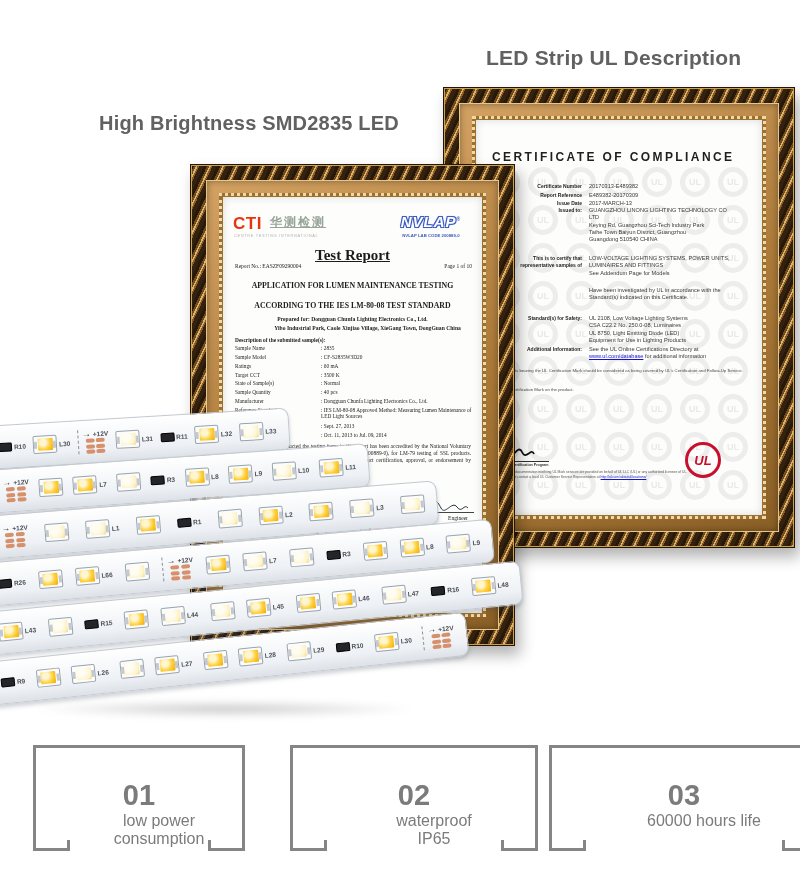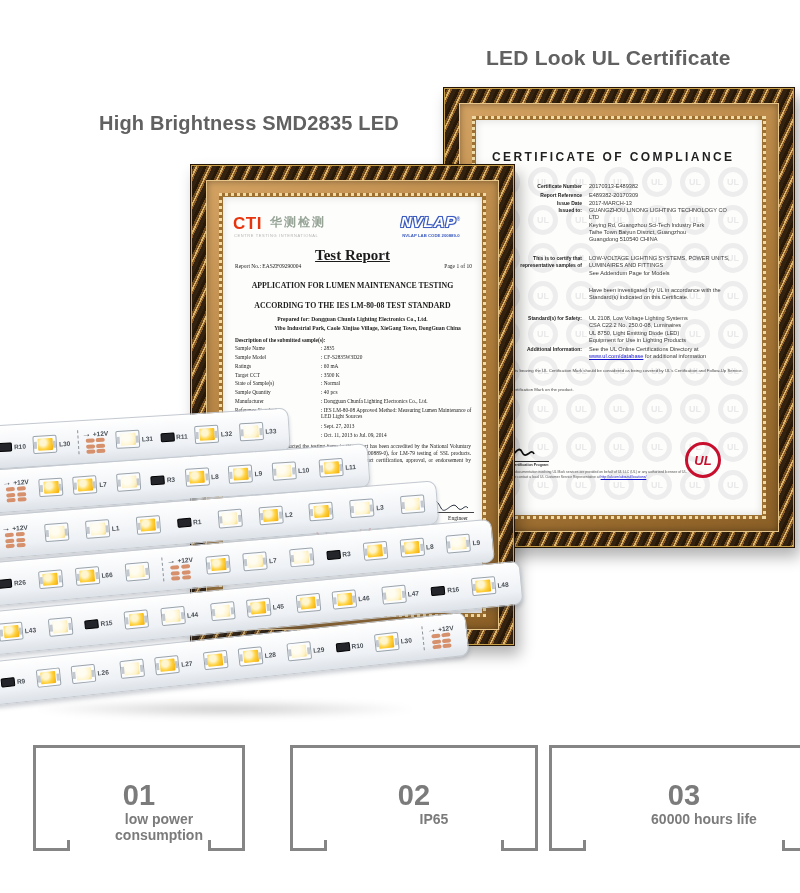--- a/index.html
+++ b/index.html
@@ -19,21 +19,21 @@
     background:linear-gradient(150deg,#d3a262,#ab7a39 55%,#8a5f26);
     box-shadow:inset 0 0 7px rgba(0,0,0,.38); }
   .frame-bead { height:100%; border:3px dotted #efd9a4; background:#9c7030; padding:1px; }
   .paper { height:100%; background:#fdfdfc; position:relative;
     box-shadow:inset 0 0 9px rgba(0,0,0,.14); overflow:hidden; }
   #ul-frame   { left:443px; top:87px;  width:352px; height:461px; z-index:1; }
   #test-frame { left:190px; top:140px; width:325px; height:482px; z-index:2;margin-top:24px; }
   #test-paper { font-family:"Liberation Serif", serif; color:#1c1c1c; }
   .cti-logo { position:absolute; left:10px; top:18px; display:flex; align-items:flex-start; }
   .cti-word { font-family:"Liberation Sans",sans-serif; font-weight:900; font-size:17px; color:#e8340c; letter-spacing:.5px; line-height:1; position:relative; }
-  .cti-cn { font-size:12px; font-weight:bold; color:#96a496; margin-left:8px; line-height:1.2; letter-spacing:2px; }
+  .cti-cn { font-size:12px; font-weight:bold; color:#96a496; margin-left:8px; line-height:1.2; letter-spacing:2px;text-decoration:underline; }
   .cti-tag { position:absolute; left:11px; top:36px; font-family:"Liberation Sans",sans-serif; font-size:4px; color:#b5b5b5; letter-spacing:.6px; }
   .nvlap { position:absolute; right:8px; top:16px; text-align:center; width:86px; }
   .nvlap-word { font-family:"Liberation Sans",sans-serif; font-weight:900; font-style:italic; font-size:15px; color:#ffffff; letter-spacing:1px;
     text-shadow:-1px -1px 0 #3b5bc0,1px -1px 0 #3b5bc0,-1px 1px 0 #3b5bc0,1px 1px 0 #3b5bc0,0 0 2px #3b5bc0; }
   .nvlap-r { font-size:5px; color:#3b5bc0; vertical-align:super; font-style:normal; text-shadow:none; }
   .nvlap-code { font-family:"Liberation Sans",sans-serif; font-size:4.3px; font-weight:bold; color:#3b5bc0; margin-top:2px; }
   .tr-title { position:absolute; left:0; right:0; top:50px; text-align:center; font-size:15px; font-weight:bold;text-decoration:underline; }
   .tr-meta-row { position:absolute; left:12px; right:10px; top:66px; display:flex; justify-content:space-between; font-size:5.5px; }
   .tr-h1 { position:absolute; left:0; right:0; top:84px;  text-align:center; font-weight:bold; font-size:7.8px; }
   .tr-h2 { position:absolute; left:0; right:0; top:104px; text-align:center; font-weight:bold; font-size:7.8px; }
@@ -107,29 +107,29 @@
   .strip-shadow { position:absolute; left:30px; top:700px; width:390px; height:18px; z-index:1;
     background:radial-gradient(ellipse at center, rgba(0,0,0,.20), rgba(0,0,0,0) 70%); filter:blur(3px); }
 
   
   .feature-box { position:absolute; top:745px; height:106px; border:3px solid #858585; border-bottom:none;
     color:#7b7b7b; text-align:center; padding-top:10px; }
   .fb-seg { position:absolute; bottom:0; width:34px; height:11px; }
   .fb-seg.l { left:0;  border-bottom:3px solid #858585; border-right:3px solid #858585; }
   .fb-seg.r { right:0; border-bottom:3px solid #858585; border-left:3px solid #858585; }
   .fb-num { font-size:29px; font-weight:bold; line-height:1.1;margin-top:22px; }
-  .fb-line { font-size:14px; font-weight:bold; line-height:1.12;padding-left:40px; }
+  .fb-line { font-size:16px; font-weight:normal; line-height:1.12;padding-left:40px; }
   #fb-1 { left:33px;  width:212px; }
   #fb-2 { left:290px; width:248px; }
   #fb-3 { left:549px; width:270px; }
 </style>
 </head>
 <body>
 
-<div id="heading-right" class="main-heading">LED Look UL Certificate</div>
+<div id="heading-right" class="main-heading">LED Strip UL Description</div>
 <div id="heading-left" class="main-heading">High Brightness SMD2835 LED</div>
 
 <div id="ul-frame" class="frame">
  <div class="frame-in">
   <div class="frame-bead">
    <div class="paper" id="ul-paper">
      <div id="wm">
             <div class="wm-c">UL</div>
             <div class="wm-c">UL</div>
             <div class="wm-c">UL</div>
@@ -773,20 +773,21 @@
 
 <div id="fb-1" class="feature-box">
   <div class="fb-num">01</div>
   <div class="fb-line">low power</div>
   <div class="fb-line">consumption</div>
   <div class="fb-seg l"></div>
     <div class="fb-seg r"></div>
 </div>
 <div id="fb-2" class="feature-box">
   <div class="fb-num">02</div>
+  <div class="fb-line">waterproof</div>
   <div class="fb-line">IP65</div>
   <div class="fb-seg l"></div>
     <div class="fb-seg r"></div>
 </div>
 <div id="fb-3" class="feature-box">
   <div class="fb-num">03</div>
   <div class="fb-line">60000 hours life</div>
   <div class="fb-seg l"></div>
     <div class="fb-seg r"></div>
 </div>

